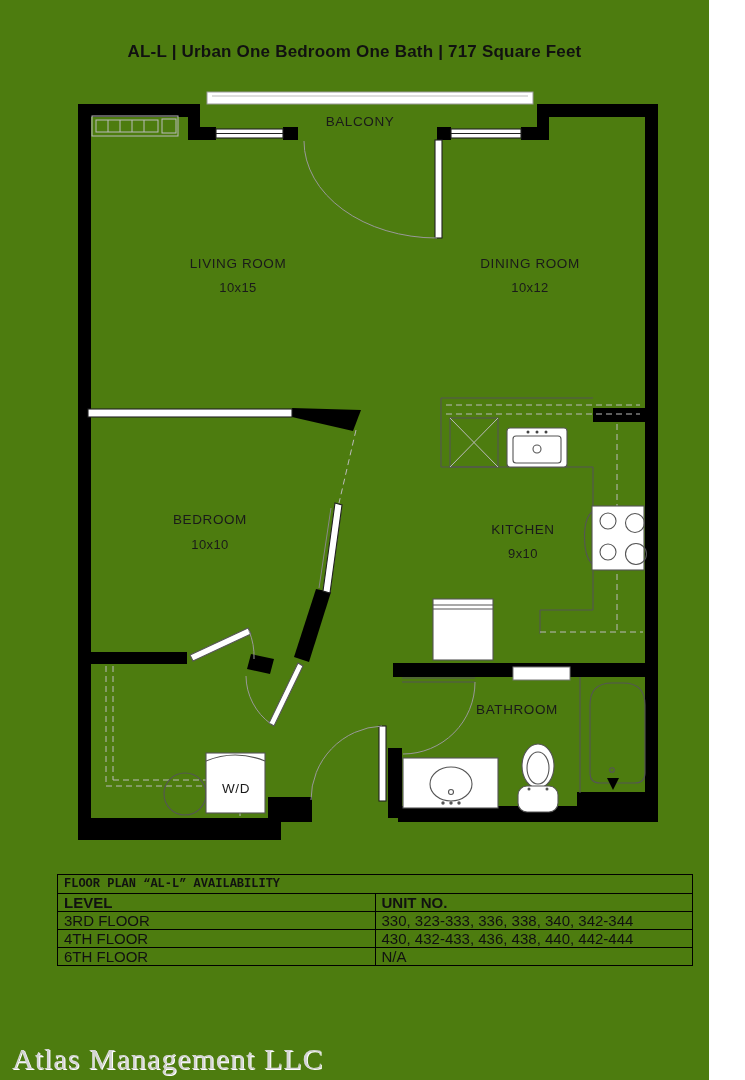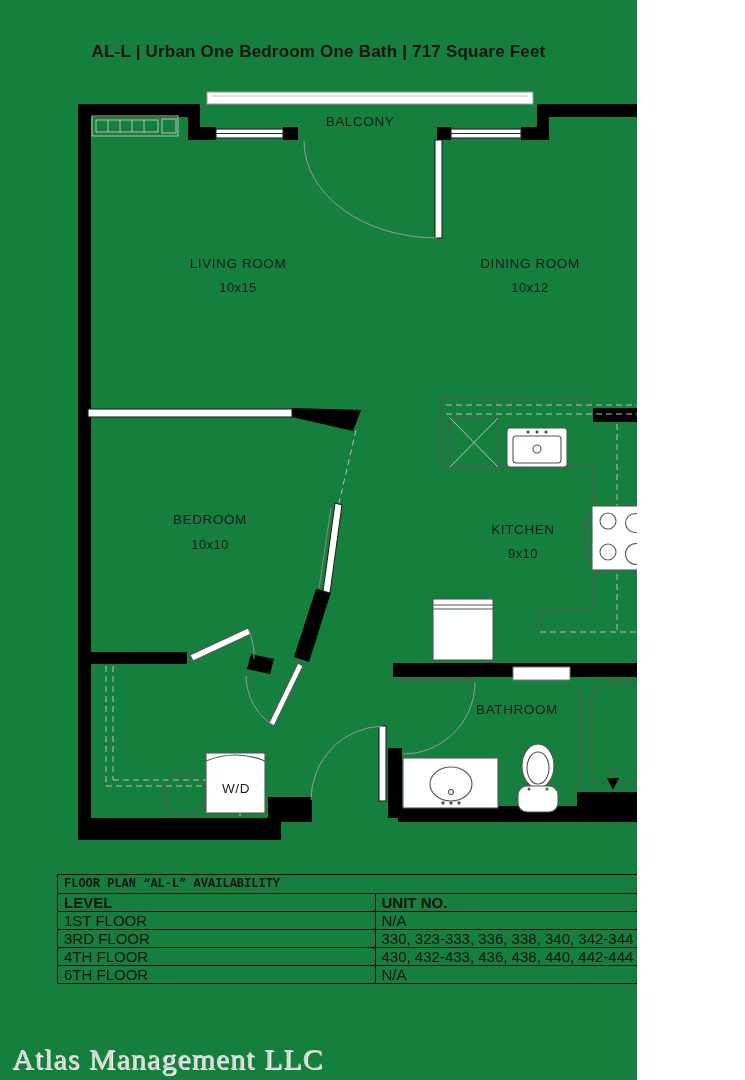--- a/index.html
+++ b/index.html
@@ -1,16 +1,16 @@
 <!DOCTYPE html>
 <html><head>
 <meta charset="utf-8">
 <style>
   html,body{margin:0;padding:0;background:#ffffff;}
-  .canvas{position:relative;width:637px;height:1080px;background:#15803d;
+  .canvas{position:relative;width:709px;height:1080px;background:#4d7c0f;
           font-family:"Liberation Sans",sans-serif;overflow:hidden;}
   .title{position:absolute;top:42px;left:0;width:100%;text-align:center;
          font-size:17px;font-weight:bold;color:#111;letter-spacing:.2px;}
   svg.plan{position:absolute;left:0;top:0;}
 
   
   .wall{fill:#000;stroke:none;}
   .thin{fill:#fff;stroke:#222;stroke-width:1.1;}
   .fix{fill:none;stroke:#555;stroke-width:1.1;}
   .fixw{fill:#fff;stroke:#555;stroke-width:1.1;}
@@ -233,24 +233,20 @@
   <table class="avail-table">
     <tbody>
         <tr class="t-title">
       <td colspan="2">FLOOR PLAN “AL-L” AVAILABILITY</td>
     </tr>
     <tr class="t-head">
       <td class="col-level">LEVEL</td>
       <td>UNIT NO.</td>
     </tr>
     <tr>
-      <td>1ST FLOOR</td>
-      <td>N/A</td>
-    </tr>
-    <tr>
       <td>3RD FLOOR</td>
       <td>330, 323-333, 336, 338, 340, 342-344</td>
     </tr>
     <tr>
       <td>4TH FLOOR</td>
       <td>430, 432-433, 436, 438, 440, 442-444</td>
     </tr>
     <tr>
       <td>6TH FLOOR</td>
       <td>N/A</td>

